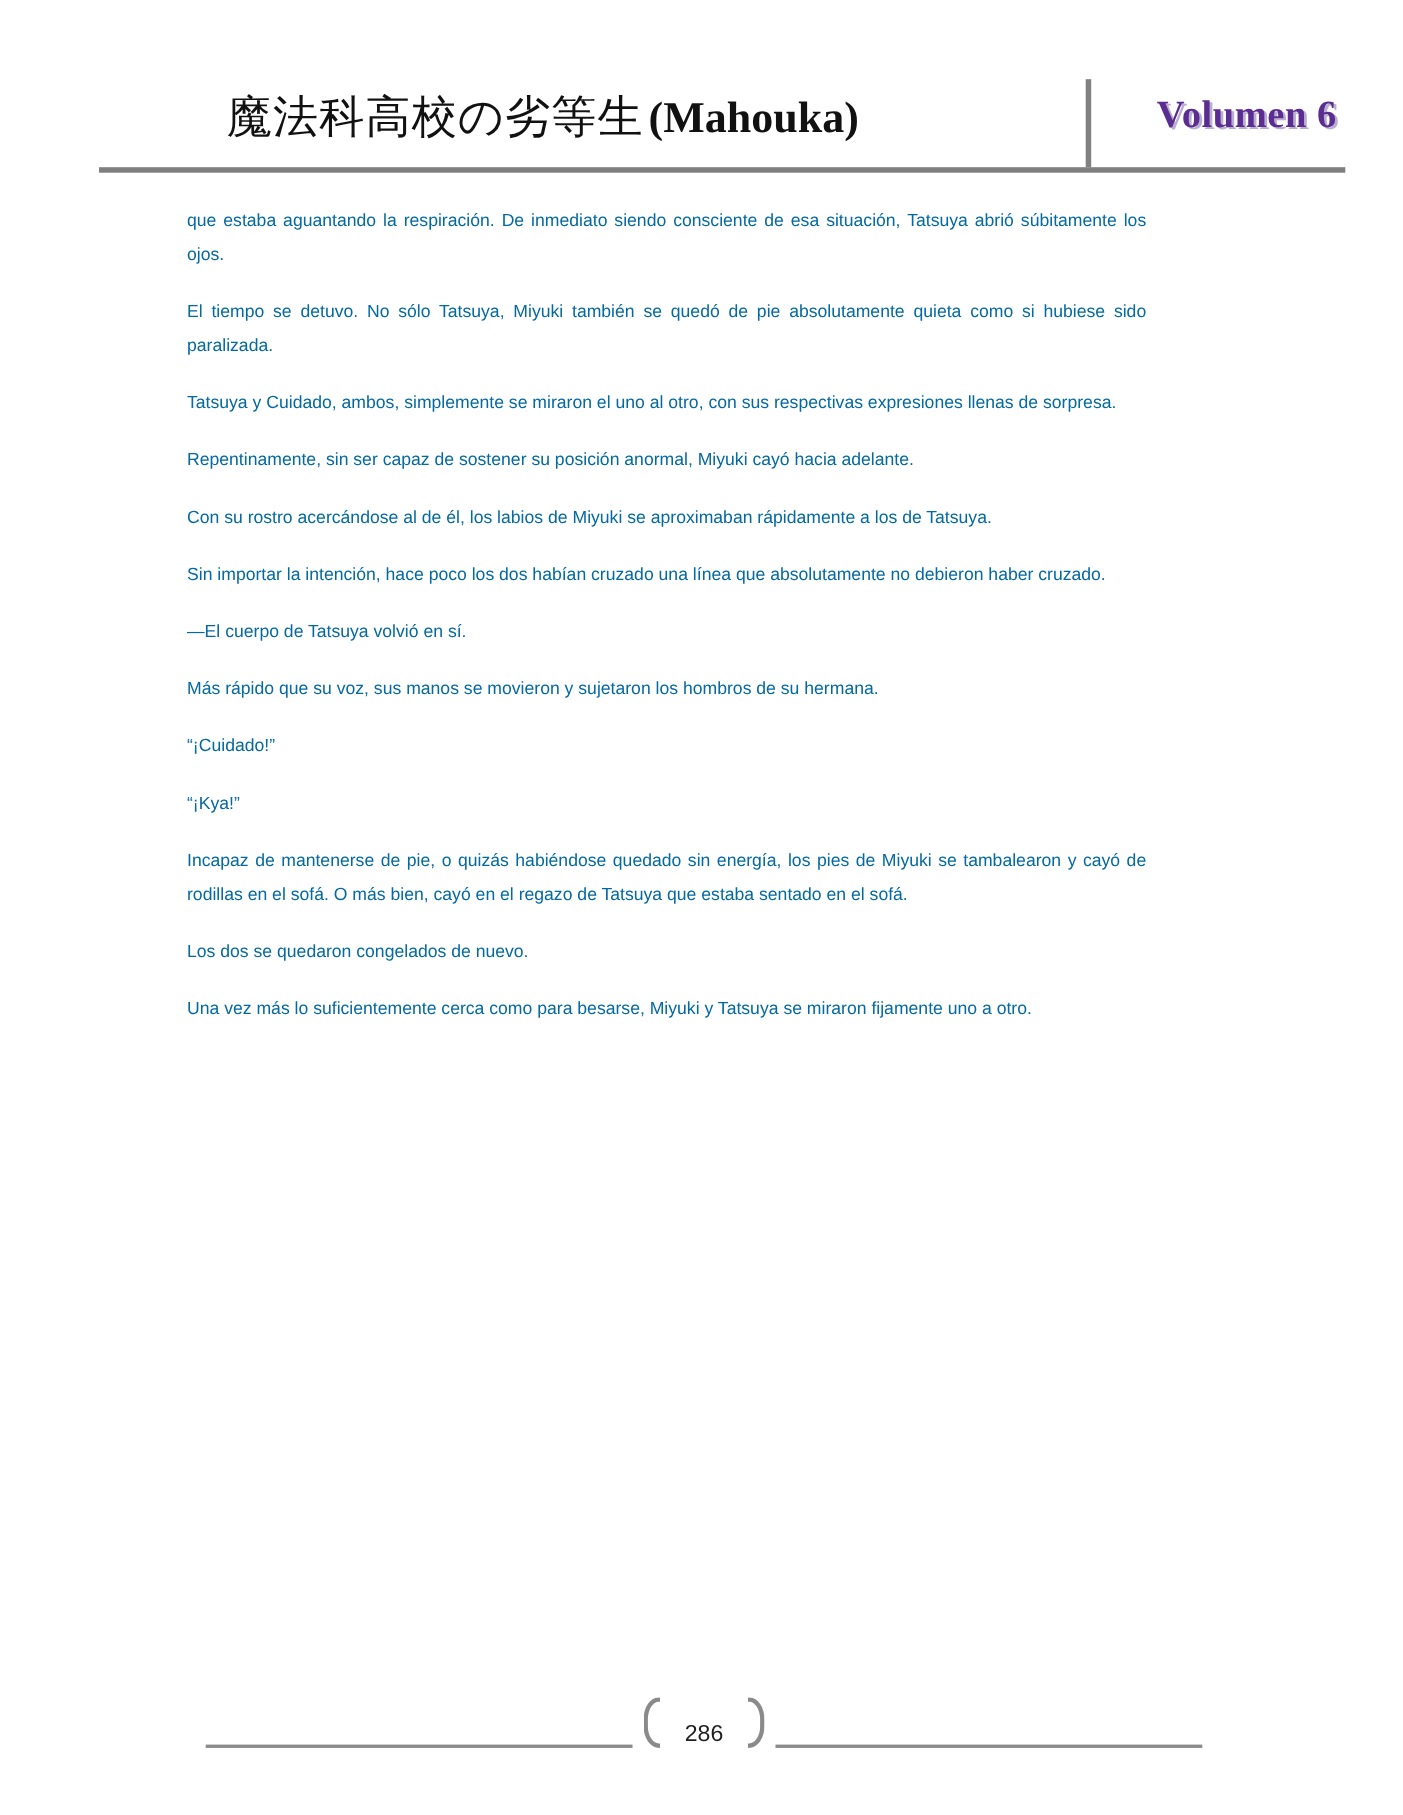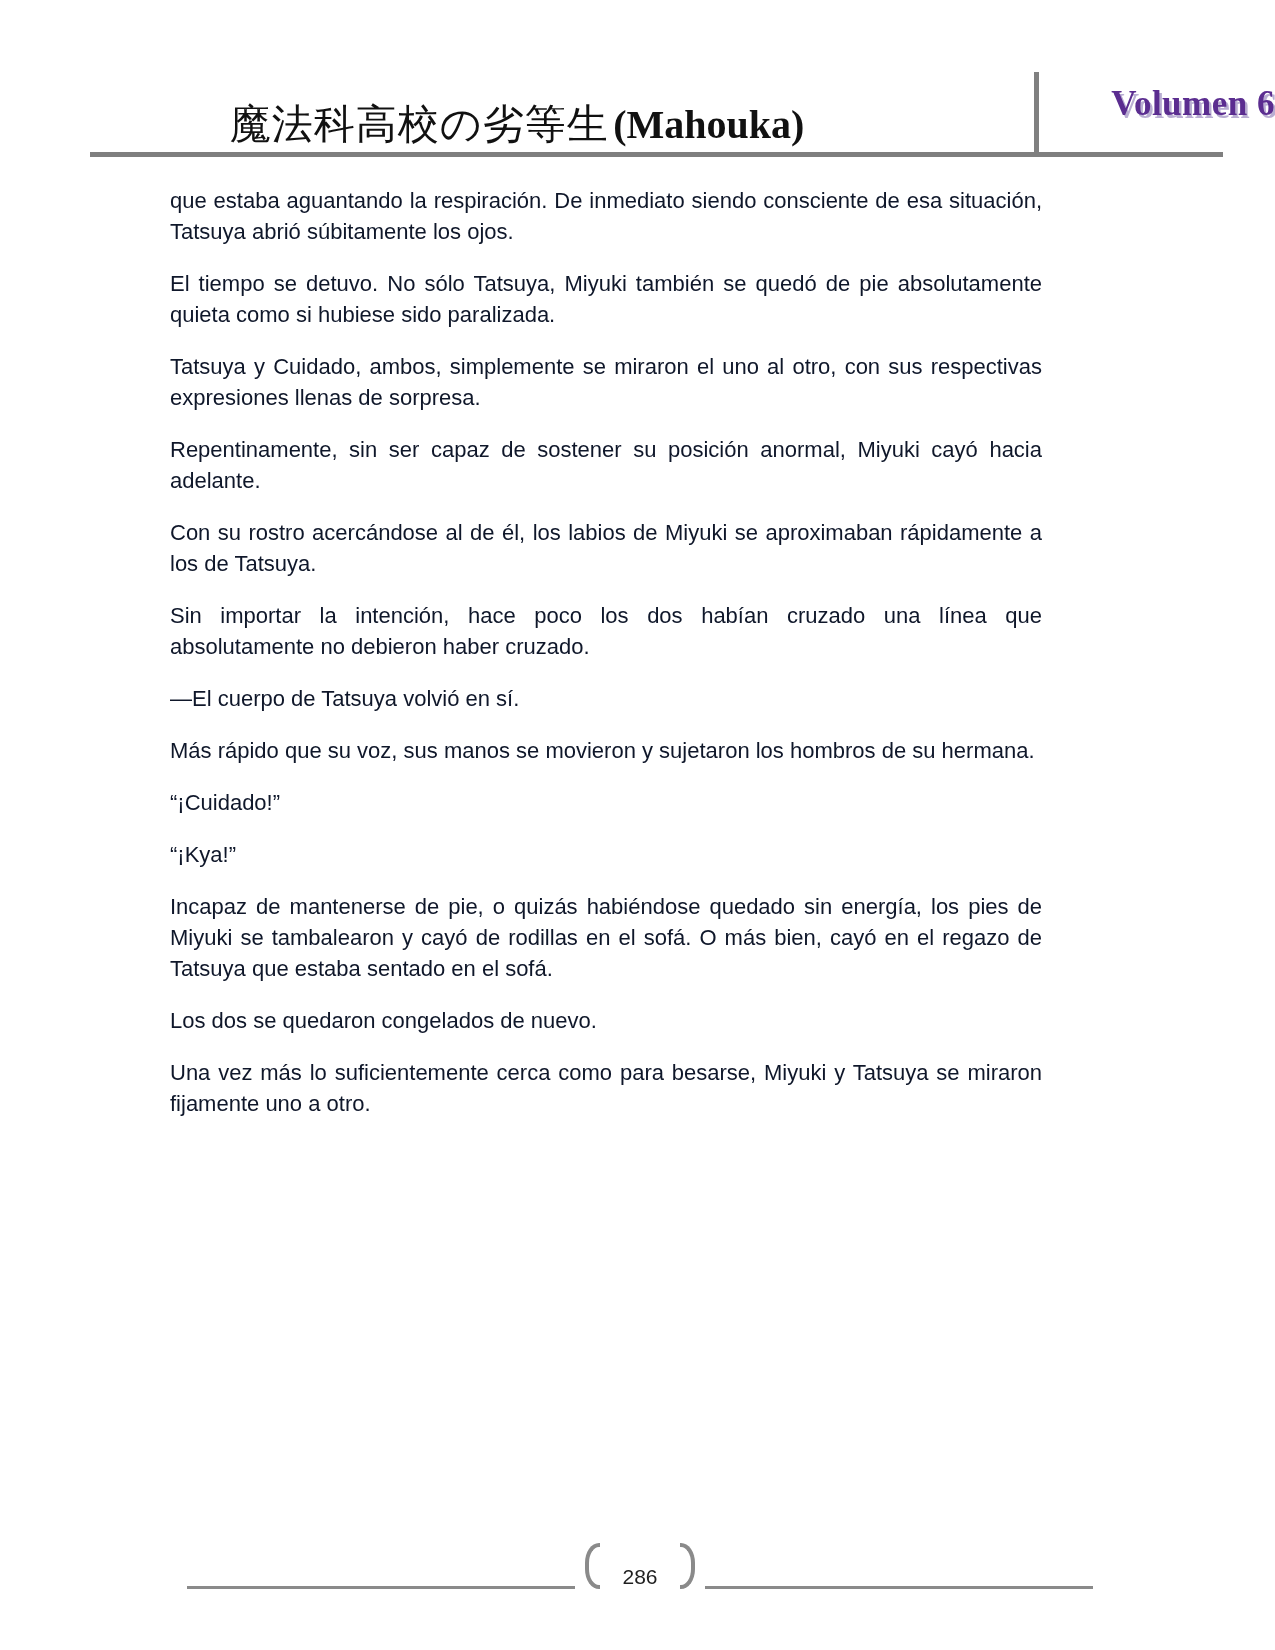--- a/index.html
+++ b/index.html
@@ -24,42 +24,43 @@
     top: 0; left: 0; right: 0;
   }
   .header-row {
     display: flex;
     align-items: flex-end;
     height: 152px;
   }
   .title-cell {
     flex: 1;
     text-align: center;
+    padding-bottom: 18px;
   }
   .title-jp {
     font-family: "Liberation Serif", serif;
     font-size: 41px;
     color: #111111;
     letter-spacing: 1px;
   }
   .title-latin {
     font-family: "Liberation Serif", serif;
     font-size: 40px;
     font-weight: bold;
     color: #111111;
   }
   .vbar {
     width: 5px;
     height: 80px;
     background: #808080;
     align-self: flex-end;
   }
   .volume-cell {
-    width: 236px;
-    text-align: right;
+    width: 283px;
+    text-align: center;
     padding-bottom: 28px;
   }
   .volume-label {
     font-family: "Liberation Serif", serif;
     font-size: 35px;
     font-weight: bold;
     color: #5b2d90;
     text-shadow: 2.5px 2.5px 0 #b9aed2;
     letter-spacing: 0.5px;
   }
@@ -72,23 +73,23 @@
 
   
   .content {
     position: absolute;
     top: 185px;
     left: 170px;
     width: 872px;
   }
   .content p {
     margin: 0 0 21px 0;
-    font-size: 22px;
+    font-size: 16px;
     line-height: 31px;
-    color: #0f172a;
+    color: #0369a1;
     text-align: justify;
   }
   .content p.extra-space {
     margin-top: 20px;
   }
 
   
   .footer {
     position: absolute;
     left: 187px;

